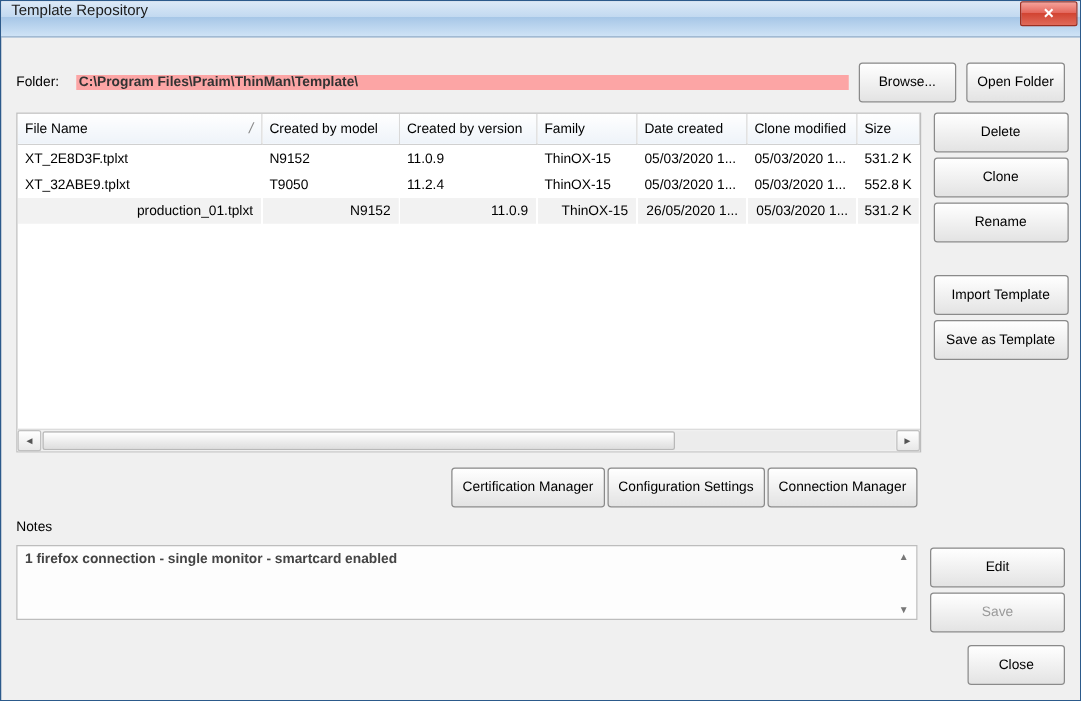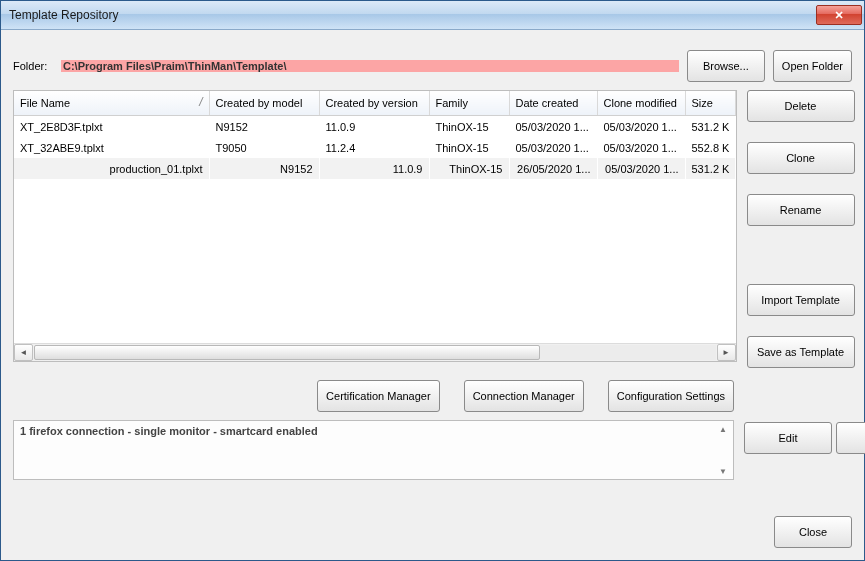--- a/index.html
+++ b/index.html
@@ -17,21 +17,21 @@
     border: 1px solid #2c5a8b;
     background: #f0f0f0;
     display: flex;
     flex-direction: column;
     position: relative;
   }
   .titlebar {
     height: 28px;
     background: linear-gradient(to bottom, #dce9f7 0%, #c2d9f0 45%, #a7c7e7 46%, #cfe3f6 100%);
     display: flex;
-    align-items: center;
+    align-items: flex-start;
     padding: 0 2px 0 8px;
     border-bottom: 1px solid #8aa9c9;
   }
   .titlebar .title {
     flex: 1;
     color: #1a1a1a;
     font-size: 12px;
   }
   .close-btn {
     width: 44px;
@@ -183,28 +183,28 @@
     height: 13px;
     width: 74%;
     border: 1px solid #b8b8b8;
     background: linear-gradient(to bottom,#fff,#dedede);
     border-radius:2px;
   }
   .side-buttons {
     width: 108px;
     display: flex;
     flex-direction: column;
-    gap: 20px;
+    gap: 4px;
   }
   .side-gap {
     height: 18px;
   }
   .mid-buttons {
     display: flex;
-    gap: 24px;
+    gap: 2px;
     justify-content: flex-end;
     margin-right: 118px;
     margin-top: 4px;
   }
   .notes-label {
     margin-top: 2px;
   }
   .notes-row {
     display: flex;
     gap: 10px;
@@ -232,20 +232,21 @@
     justify-content: space-between;
   }
   .notes-scroll div{
     width:14px;height:14px;
     color:#777;font-size:8px;
     display:flex;align-items:center;justify-content:center;
   }
   .notes-side {
     width: 108px;
     display: flex;
+    flex-direction: column;
     gap: 4px;
     padding-top: 2px;
   }
   .footer {
     margin-top: auto;
     display: flex;
     justify-content: flex-end;
   }
   .col-fn  { width: 195px; }
   .col-cbm { width: 110px; }
@@ -417,24 +418,25 @@
         <button class="btn">Clone</button>
         <button class="btn">Rename</button>
         <div class="side-gap"></div>
         <button class="btn" style="min-width:108px">Import Template</button>
         <button class="btn" style="min-width:108px">Save as Template</button>
       </div>
     </div>
 
     <div class="mid-buttons">
       <button class="btn" style="min-width:120px">Certification Manager</button>
+      <button class="btn" style="min-width:120px">Configuration Settings</button>
       <button class="btn" style="min-width:120px">Connection Manager</button>
-      <button class="btn" style="min-width:120px">Configuration Settings</button>
-    </div>
-
+    </div>
+
+    <div class="notes-label">Notes</div>
     <div class="notes-row">
       <div class="notes-box">
         <span>1 firefox connection  - single monitor - smartcard enabled</span>
         <div class="notes-scroll">
           <div>▲</div>
           <div>▼</div>
         </div>
       </div>
       <div class="notes-side">
         <button class="btn">Edit</button>

